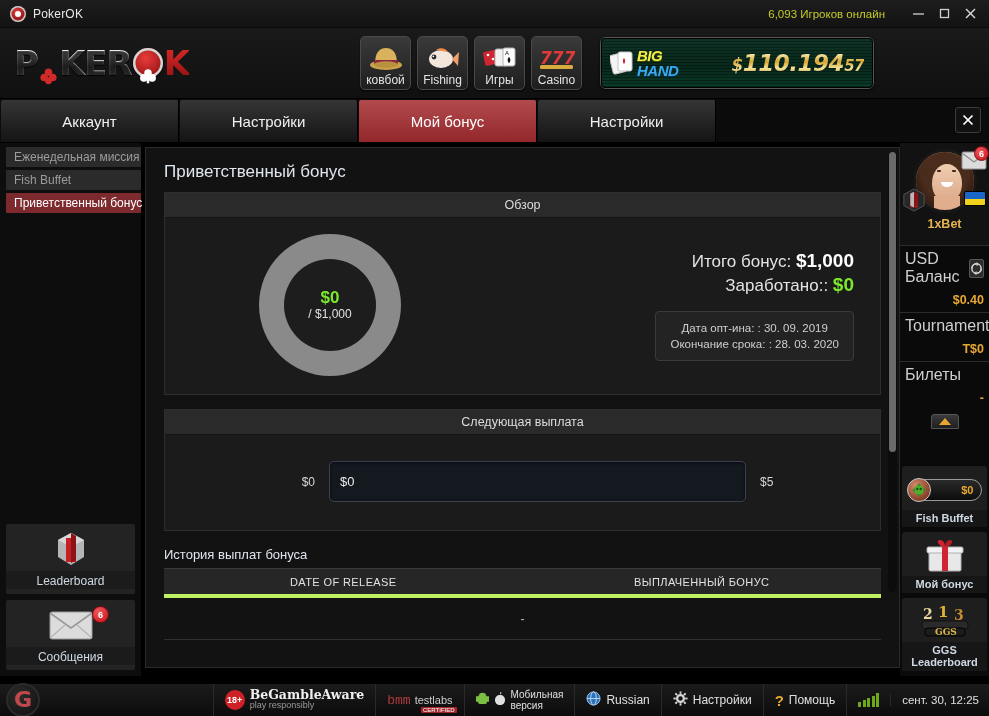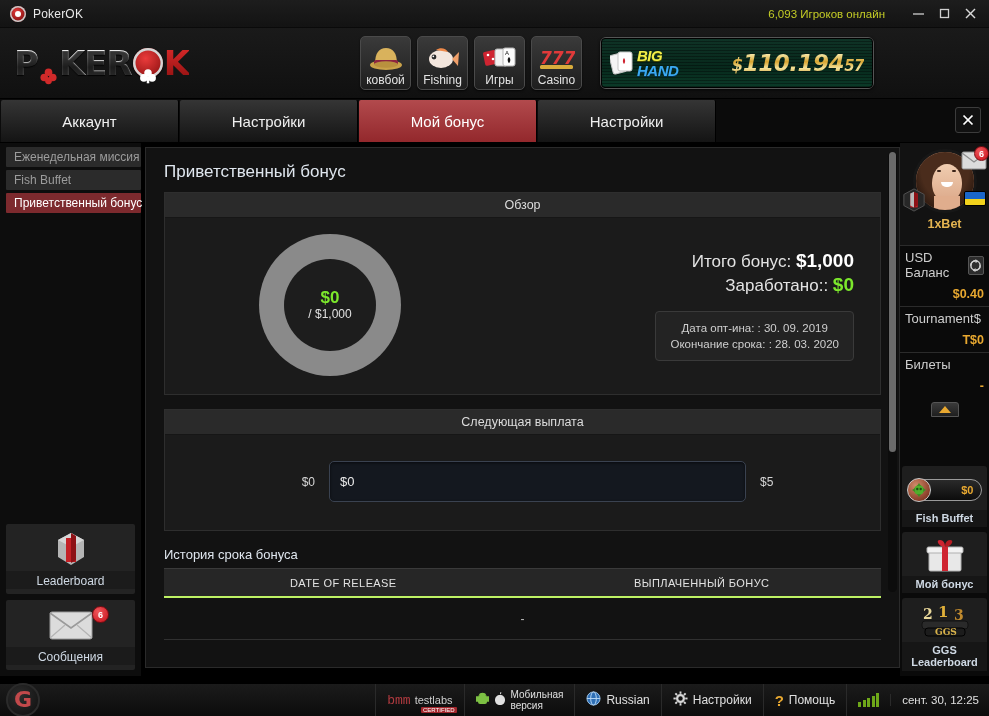--- a/index.html
+++ b/index.html
@@ -229,21 +229,21 @@
     display: flex; align-items: center; padding-left: 10px;
     font-size: 13px; color: #eaeaea;
     box-shadow: inset 0 1px 3px rgba(0,0,0,.6);
   }
   .pay-max { width: 120px; font-size: 12px; color: #d6d6d6; }
 
   .hist-title { font-size: 13px; color: #dfe6ee; padding: 16px 0 6px 18px; }
   .table { margin: 0 18px; }
   .thead {
     display: flex; height: 30px; background: #262626;
-    border-top: 1px solid #3a3a3a; border-bottom: 2px solid #bef264;
+    border-top: 1px solid #3a3a3a; border-bottom: 4px solid #bef264;
   }
   .th {
     flex: 1; display: flex; align-items: center; justify-content: center;
     font-size: 11px; color: #e2e2e2; letter-spacing: .4px;
   }
   .trow {
     height: 42px; display: flex; align-items: center; justify-content: center;
     font-size: 12px; color: #bdbdbd; border-bottom: 1px solid #303030;
   }
   .scrollbar {
@@ -300,21 +300,21 @@
   .flag .up { height: 50%; background: #1a66c9; }
   .flag .dn { height: 50%; background: #f2d21c; }
   .craft-badge {
     position: absolute; left: 2px; top: 44px; width: 24px; height: 26px;
   }
 
   .bal-row {
     border-top: 1px solid #2b2b2b; padding: 4px 5px 5px;
   }
   .bal-label {
-    font-size: 13px; color: #cfcfcf; display: flex; align-items: center;
+    font-size: 16px; color: #cfcfcf; display: flex; align-items: center;
     justify-content: space-between;
   }
   .refresh-btn {
     width: 19px; height: 19px; background: #2c2c2c; border: 1px solid #555;
     border-radius: 2px; display: flex; align-items: center; justify-content: center;
   }
   .bal-val {
     font-size: 12.5px; color: #e8a830; text-align: right; margin-top: 7px;
     font-weight: bold;
   }
@@ -613,21 +613,21 @@
       <div class="panel-head">Следующая выплата</div>
       <div class="payout-body">
         <div class="pay-min">$0</div>
         <div class="pay-bar">
           <span>$0</span>
         </div>
         <div class="pay-max">$5</div>
       </div>
     </div>
 
-    <div class="hist-title">История срока бонуса</div>
+    <div class="hist-title">История выплат бонуса</div>
     <div class="table">
       <div class="thead">
         <div class="th">DATE OF RELEASE</div>
         <div class="th">ВЫПЛАЧЕННЫЙ БОНУС</div>
       </div>
       <div class="trow">-</div>
     </div>
 
     <div class="scrollbar">
       <div class="scroll-thumb"></div>
@@ -749,20 +749,27 @@
     </div>
   </div>
 </div>
 
 <div class="statusbar">
   <div class="sb-logo">
       <span class="g">G</span>
     </div>
   <div class="sb-gap"></div>
 
+  <div class="sb-cell">
+    <span class="bga-circle">18+</span>
+    <span class="bga-txt">
+      <span class="b1" style="display:block">BeGambleAware</span>
+      <span class="b2" style="display:block">play responsibly</span>
+    </span>
+  </div>
 
   <div class="sb-cell">
     <span class="bmm">
       <span class="b">bmm</span>
       <span class="t">testlabs</span>
       <span style="position:absolute;right:-4px;bottom:-5px;font-size:6px;color:#fff;background:#a2262c;padding:0 2px;border-radius:1px;">CERTIFIED</span>
     </span>
   </div>
 
   <div class="sb-cell">

